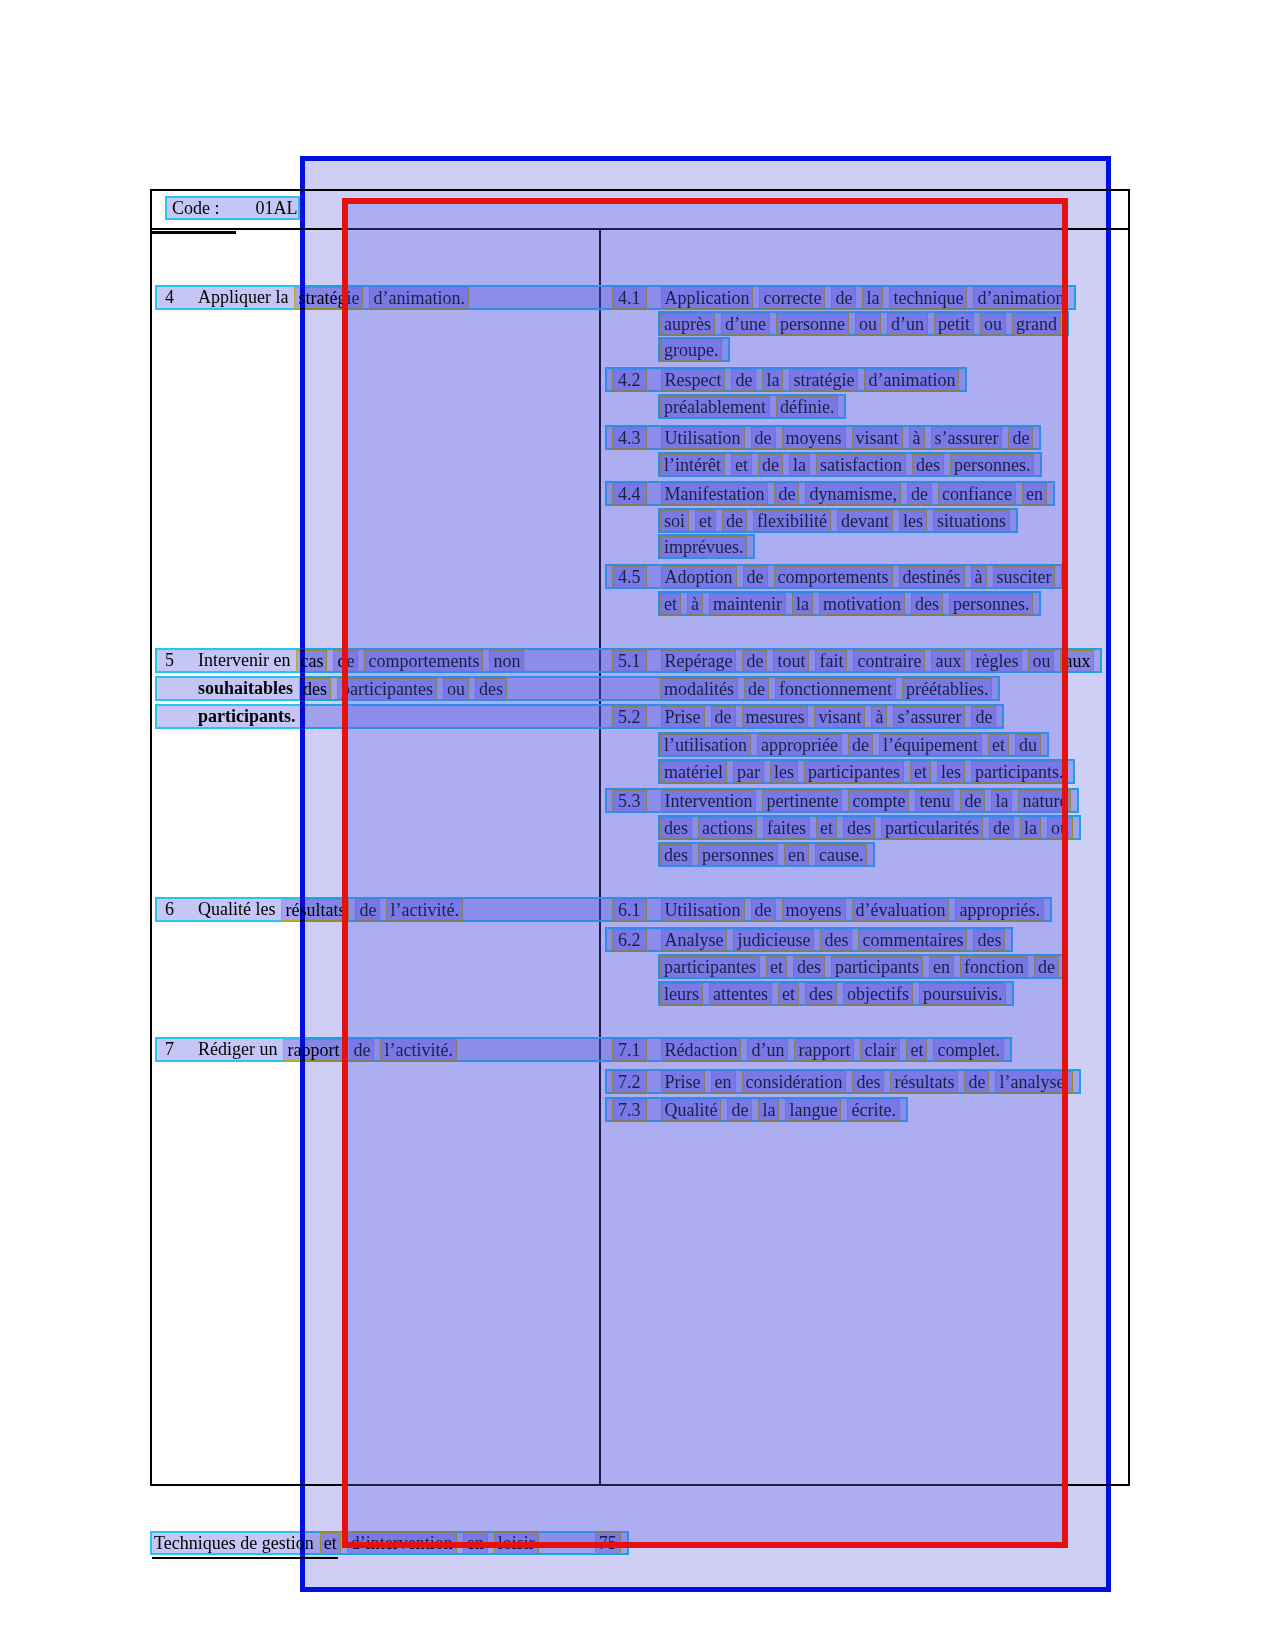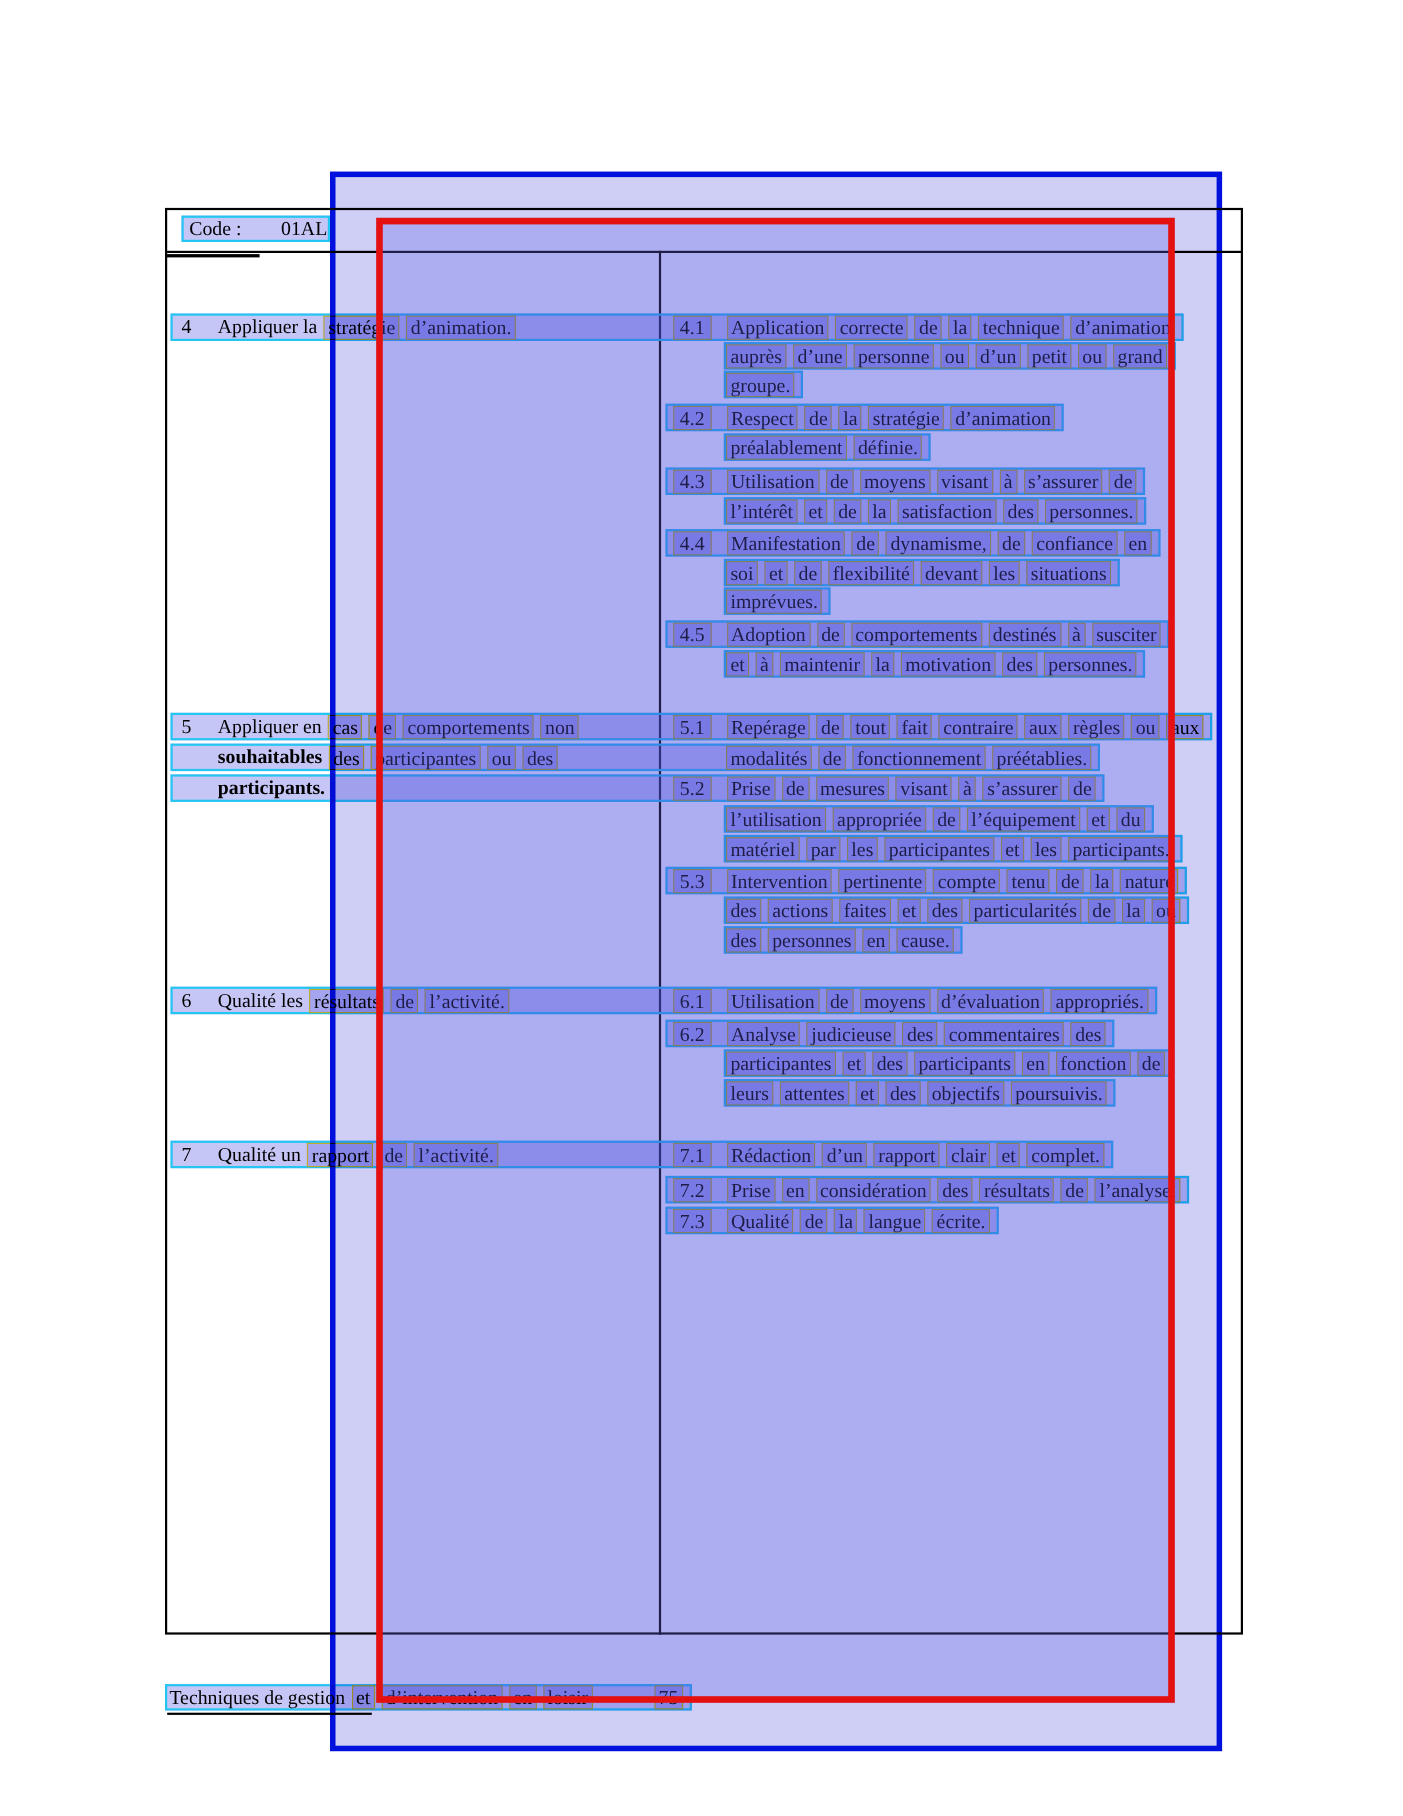--- a/index.html
+++ b/index.html
@@ -190,21 +190,21 @@
         <span class="w">la</span>
         <span class="w">motivation</span>
         <span class="w">des</span>
         <span class="w">personnes.</span>
       </span>
   </div>
 
   <div class="line-box" style="left:155px;top:648px">
     <span class="lpart">
       <span class="inum">5</span>
-      <span class="plain">Appliquer en</span>
+      <span class="plain">Intervenir en</span>
       <span class="words">
           <span class="w">cas</span>
           <span class="w">de</span>
           <span class="w">comportements</span>
           <span class="w">non</span>
         </span>
     </span>
     <span class="words rnum">
         <span class="w">5.1</span>
       </span>
@@ -363,21 +363,21 @@
         <span class="w">et</span>
         <span class="w">des</span>
         <span class="w">objectifs</span>
         <span class="w">poursuivis.</span>
       </span>
   </div>
 
   <div class="line-box" style="left:155px;top:1037px">
     <span class="lpart">
       <span class="inum">7</span>
-      <span class="plain">Qualité un</span>
+      <span class="plain">Rédiger un</span>
       <span class="words">
           <span class="w">rapport</span>
           <span class="w">de</span>
           <span class="w">l’activité.</span>
         </span>
     </span>
     <span class="words rnum">
         <span class="w">7.1</span>
       </span>
     <span class="words">

